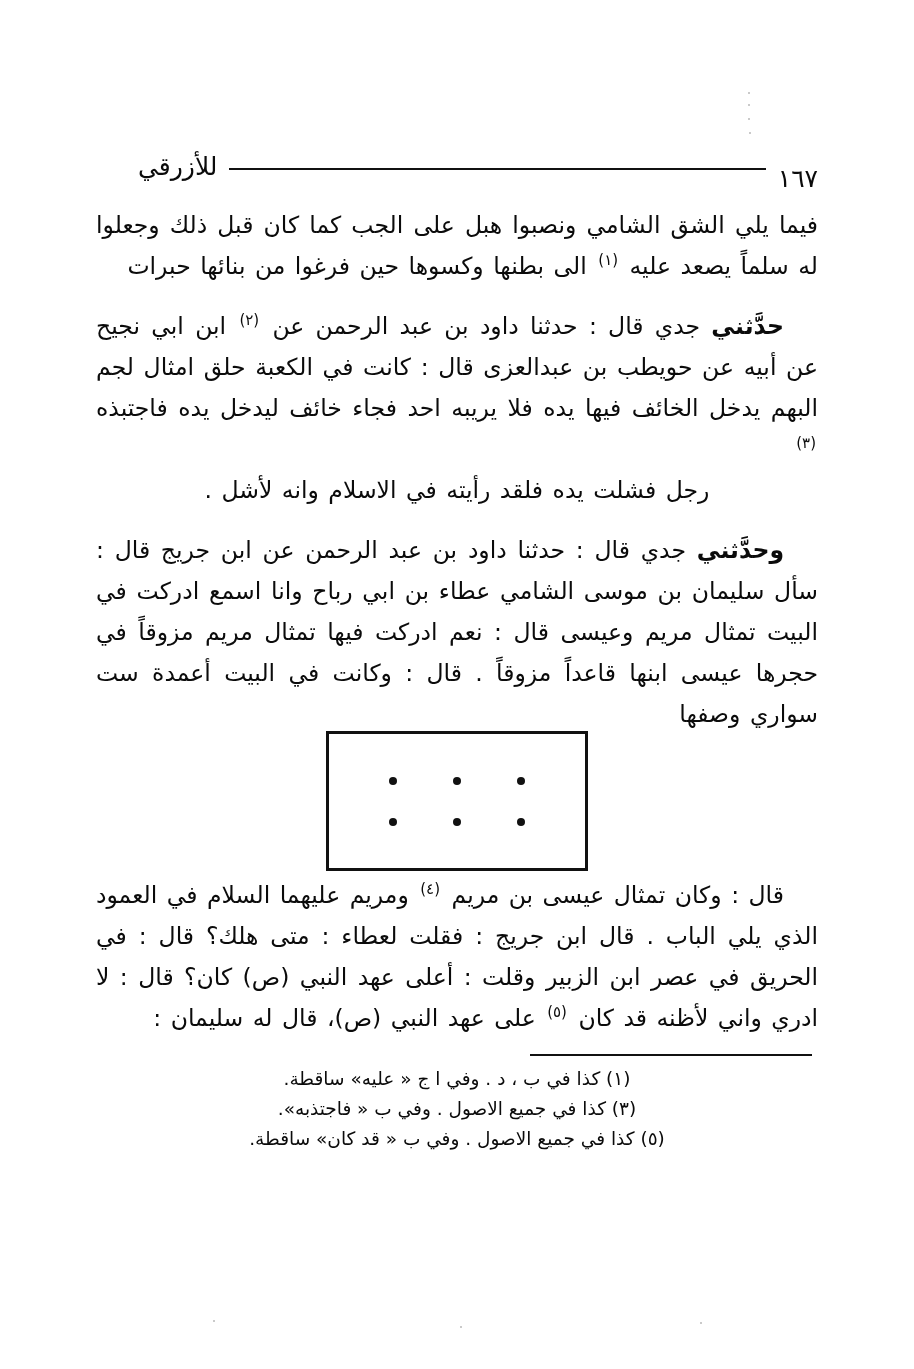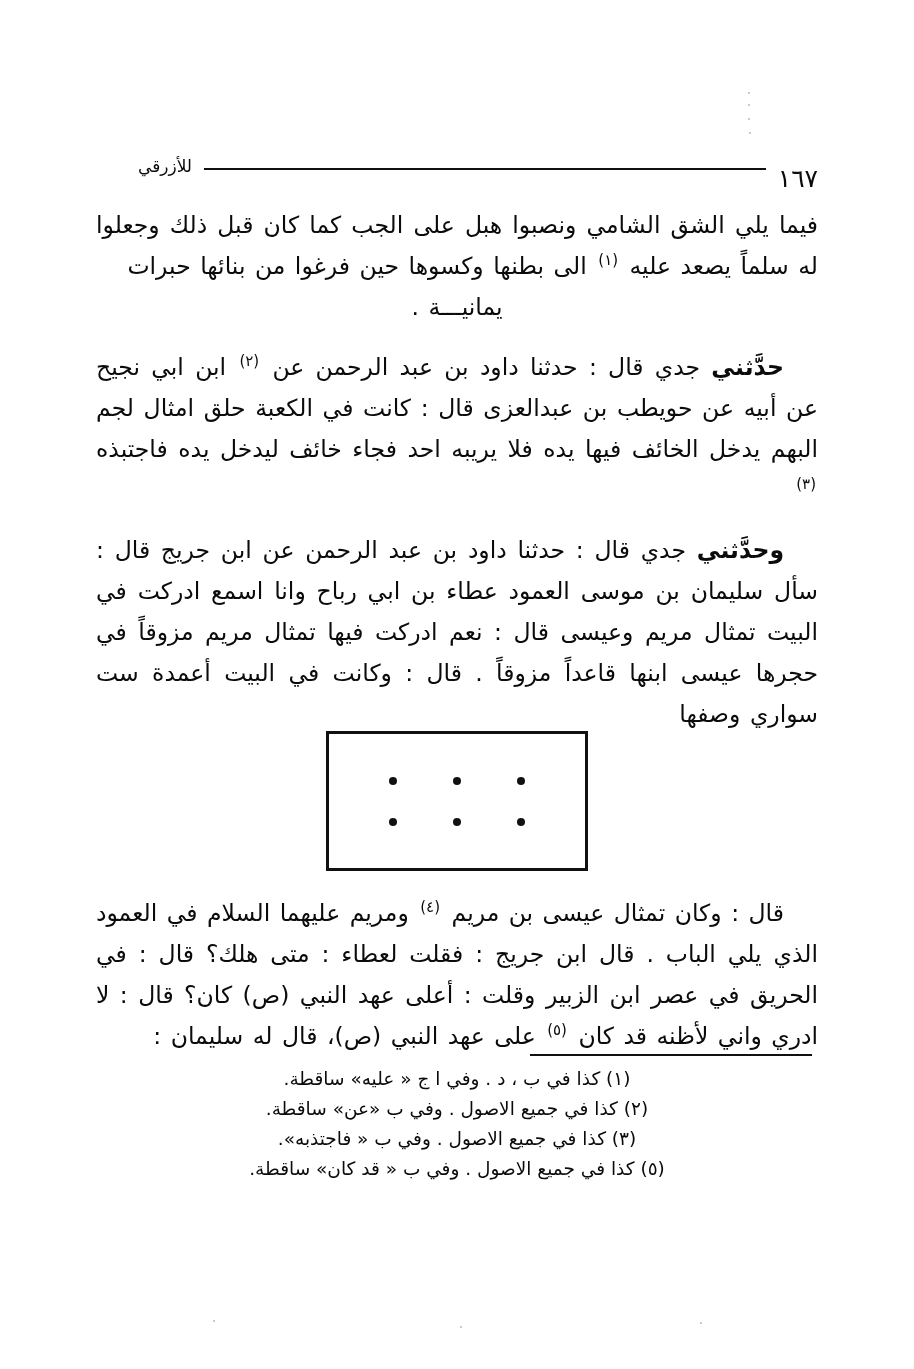--- a/index.html
+++ b/index.html
@@ -41,21 +41,21 @@
     padding-bottom: 4px;
     margin-top: 24px;
   }
   .runhead .rule {
     flex: 1 1 auto;
     height: 0;
     border-top: 2.4px solid #111;
     margin-top: 2px;
   }
   .runhead .bookname {
-    font-size: 17px;
+    font-size: 25px;
     line-height: 1;
     white-space: nowrap;
     direction: rtl;
     flex: 0 0 auto;
     padding-bottom: 4px;
   }
 
   
   .textblock {
     position: absolute;
@@ -167,52 +167,51 @@
   <div class="runhead">
     <div class="folio">١٦٧</div>
     <div class="rule"></div>
     <div class="bookname">للأزرقي</div>
   </div>
 
   <div class="textblock">
 
     <p class="para">
       <span>فيما يلي الشق الشامي ونصبوا هبل على الجب كما كان قبل  ذلك وجعلوا له سلماً يصعد عليه </span><span class="fn-ref">(١)</span><span> الى بطنها  وكسوها حين فرغوا من بنائها حبرات</span>
-      <span class="endline">يمانيـــة .</span>
     </p>
 
     <p class="para">
       <span class="indent"></span><span class="lead">حدَّثني</span><span> جدي قال : حدثنا داود بن عبد الرحمن عن </span><span class="fn-ref">(٢)</span><span> ابن ابي نجيح عن أبيه عن حويطب بن عبدالعزى قال : كانت في الكعبة حلق امثال لجم البهم يدخل الخائف فيها يده فلا يريبه احد فجاء خائف ليدخل يده فاجتبذه </span><span class="fn-ref">(٣)</span>
-    </p>
-
-    <p class="para">
-      <span class="indent"></span><span class="lead">وحدَّثني</span><span> جدي قال : حدثنا داود بن عبد الرحمن عن ابن جريج قال : سأل سليمان بن موسى العمود عطاء بن ابي رباح وانا اسمع ادركت في البيت تمثال مريم وعيسى قال : نعم ادركت فيها تمثال مريم مزوقاً في حجرها عيسى ابنها قاعداً مزوقاً . قال : وكانت في البيت أعمدة ست  سواري وصفها</span>
+      <span class="endline">رجل فشلت يده فلقد رأيته في الاسلام وانه لأشل .</span>
+    </p>
+
+    <p class="para">
+      <span class="indent"></span><span class="lead">وحدَّثني</span><span> جدي قال : حدثنا داود بن عبد الرحمن عن ابن جريج قال : سأل سليمان بن موسى الشامي عطاء بن ابي رباح وانا اسمع ادركت في البيت تمثال مريم وعيسى قال : نعم ادركت فيها تمثال مريم مزوقاً في حجرها عيسى ابنها قاعداً مزوقاً . قال : وكانت في البيت أعمدة ست  سواري وصفها</span>
       <span class="endline">كما نقطت في هذا التربيع</span>
     </p>
   </div>
 
   <div class="diagram-wrap">
     <div class="diagram">
       <span class="dot" style="left:25%;top:35%;"></span>
       <span class="dot" style="left:50%;top:35%;"></span>
       <span class="dot" style="left:75%;top:35%;"></span>
       <span class="dot" style="left:25%;top:66%;"></span>
       <span class="dot" style="left:50%;top:66%;"></span>
       <span class="dot" style="left:75%;top:66%;"></span>
     </div>
   </div>
 
-  <div class="textblock" style="top:893px;">
+  <div class="textblock" style="top:875px;">
     <p class="para">
       <span class="indent"></span><span>قال : وكان تمثال عيسى بن مريم </span><span class="fn-ref">(٤)</span><span> ومريم عليهما السلام في العمود الذي يلي الباب . قال ابن جريج : فقلت لعطاء : متى  هلك؟ قال : في الحريق في عصر ابن الزبير وقلت : أعلى عهد النبي  (ص) كان؟ قال : لا ادري واني لأظنه قد كان </span><span class="fn-ref">(٥)</span><span> على عهد النبي  (ص)، قال له سليمان :</span>
     </p>
   </div>
 
   <div class="fn-sep"></div>
 
   <div class="footnotes">
     <p class="fn">(١) كذا في ب ، د . وفي ا ج « عليه» ساقطة.</p>
-    <p class="fn">(٢) كذا في جميع الاصول . وفي ب «عن» ساقطة.</p>
     <p class="fn">(٣) كذا في جميع الاصول . وفي ب « فاجتذبه».</p>
     <p class="fn">(٥) كذا في جميع الاصول . وفي ب « قد كان» ساقطة.</p>
   </div>
 
 </div>
 
 </body></html>

